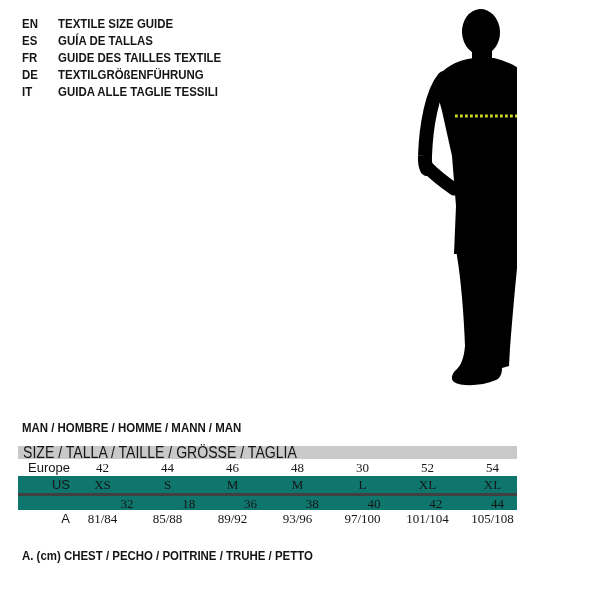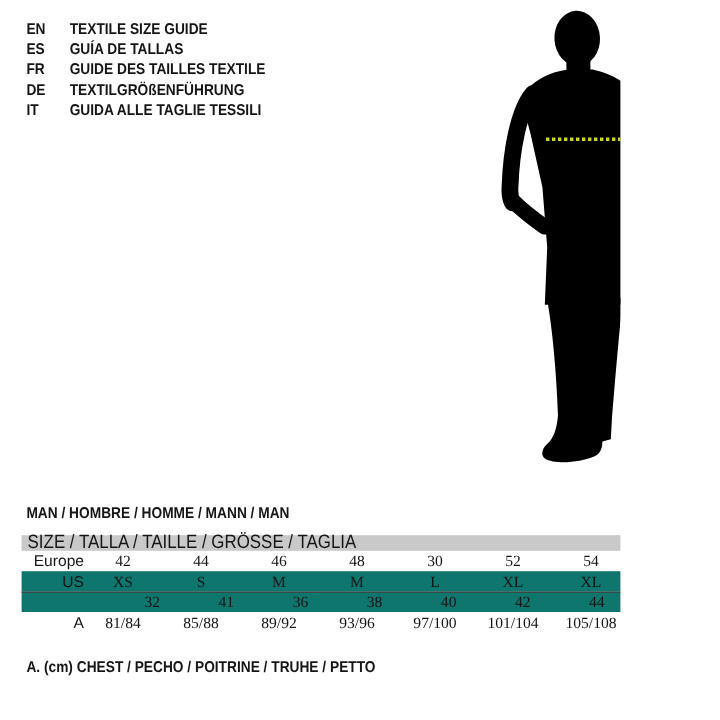--- a/index.html
+++ b/index.html
@@ -21,21 +21,21 @@
   .measure-label{position:absolute;left:560px;top:104px;font-size:16px;font-weight:400;}
   
   .section-title{position:absolute;left:22px;top:420px;font-weight:700;font-size:13px;
     transform:scaleX(.88);transform-origin:0 0;white-space:nowrap;}
   
   .size-table{position:absolute;left:18px;top:446px;width:572px;font-size:13px;}
   .t-header{height:13px;line-height:13px;background:#c9c9c9;padding-left:5px;font-size:16px;}
   .t-header-text{display:inline-block;transform:scaleX(.88);transform-origin:0 0;white-space:nowrap;}
   .t-row{display:flex;height:17px;line-height:17px;}
   .t-row.striped{background:#0f766e;}
-  .t-row.sep-top{border-top:1px solid #404040;box-sizing:border-box;line-height:16px;padding-left:26px;}
+  .t-row.sep-top{border-top:3px solid #404040;box-sizing:border-box;line-height:16px;padding-left:26px;}
   .t-label{flex:0 0 52px;width:52px;box-sizing:border-box;padding-left:5px;text-align:right;}
   .t-cell{flex:1;text-align:center;font-family:Liberation Serif, serif;}
   
   .footnote{position:absolute;left:22px;top:548px;font-weight:700;font-size:13px;
     transform:scaleX(.88);transform-origin:0 0;white-space:nowrap;}
 </style>
 </head>
 <body>
 
 <div class="canvas">
@@ -118,21 +118,21 @@
       <div class="t-cell">M</div>
       <div class="t-cell">L</div>
       <div class="t-cell">XL</div>
       <div class="t-cell">XL</div>
       <div class="t-cell">XXL</div>
     </div>
 
     <div class="t-row striped sep-top">
       <div class="t-label"></div>
       <div class="t-cell">32</div>
-      <div class="t-cell">41</div>
+      <div class="t-cell">18</div>
       <div class="t-cell">36</div>
       <div class="t-cell">38</div>
       <div class="t-cell">40</div>
       <div class="t-cell">42</div>
       <div class="t-cell">44</div>
       <div class="t-cell">46</div>
     </div>
 
     <div class="t-row">
       <div class="t-label">A</div>

